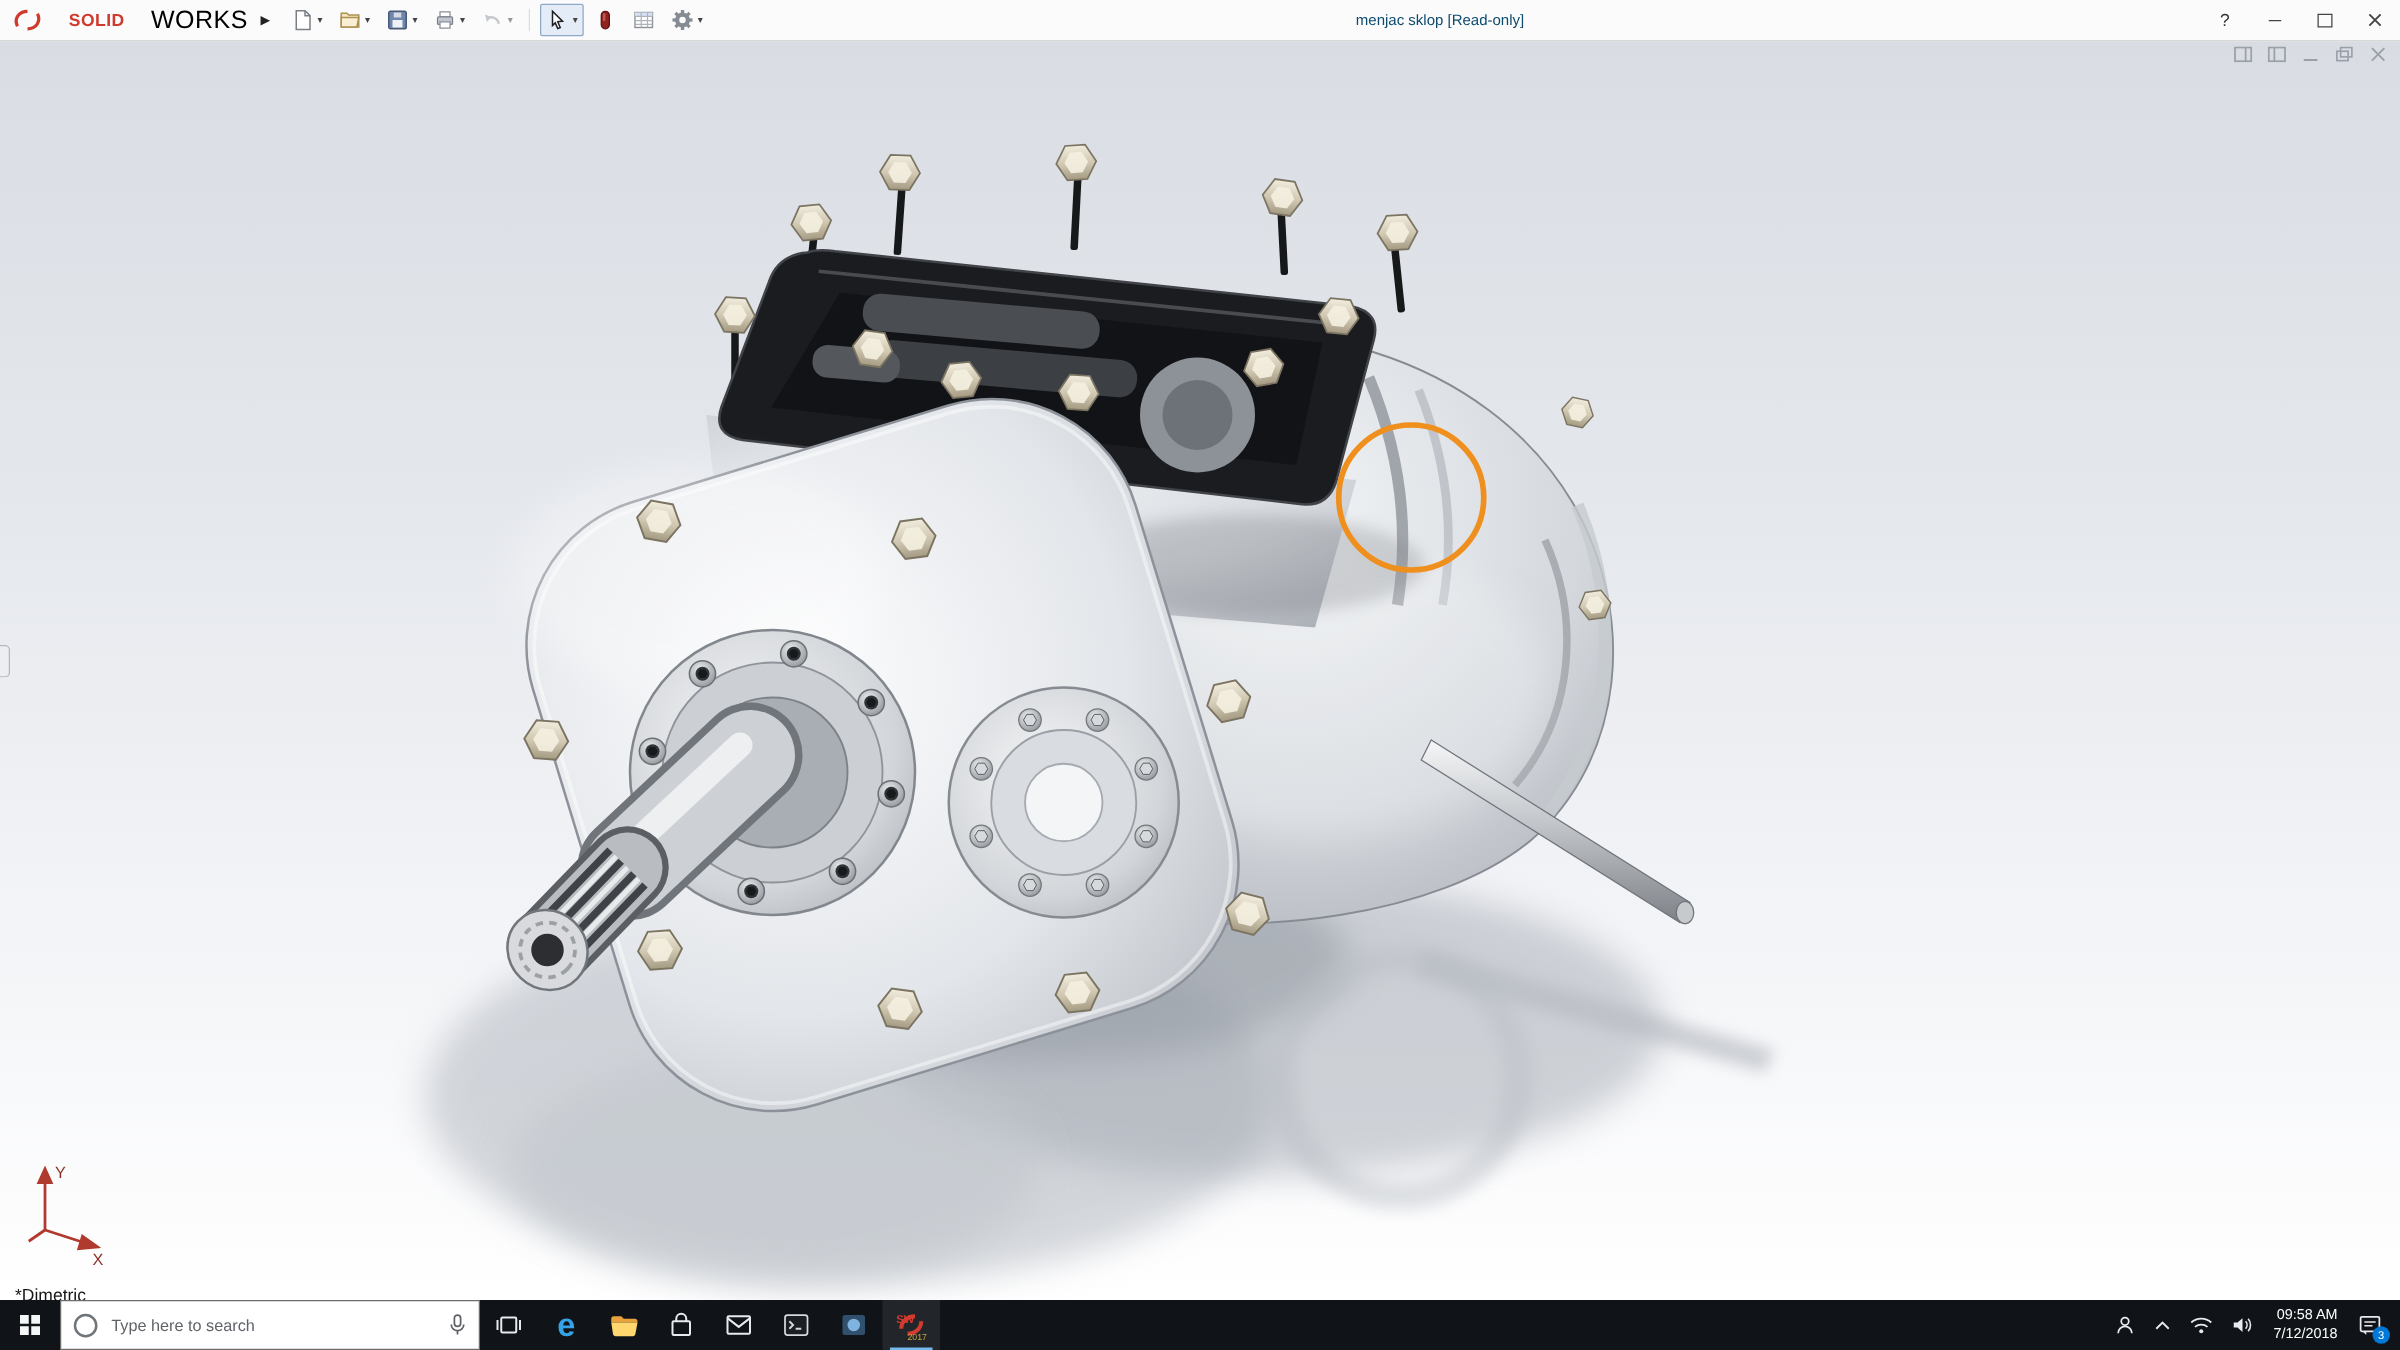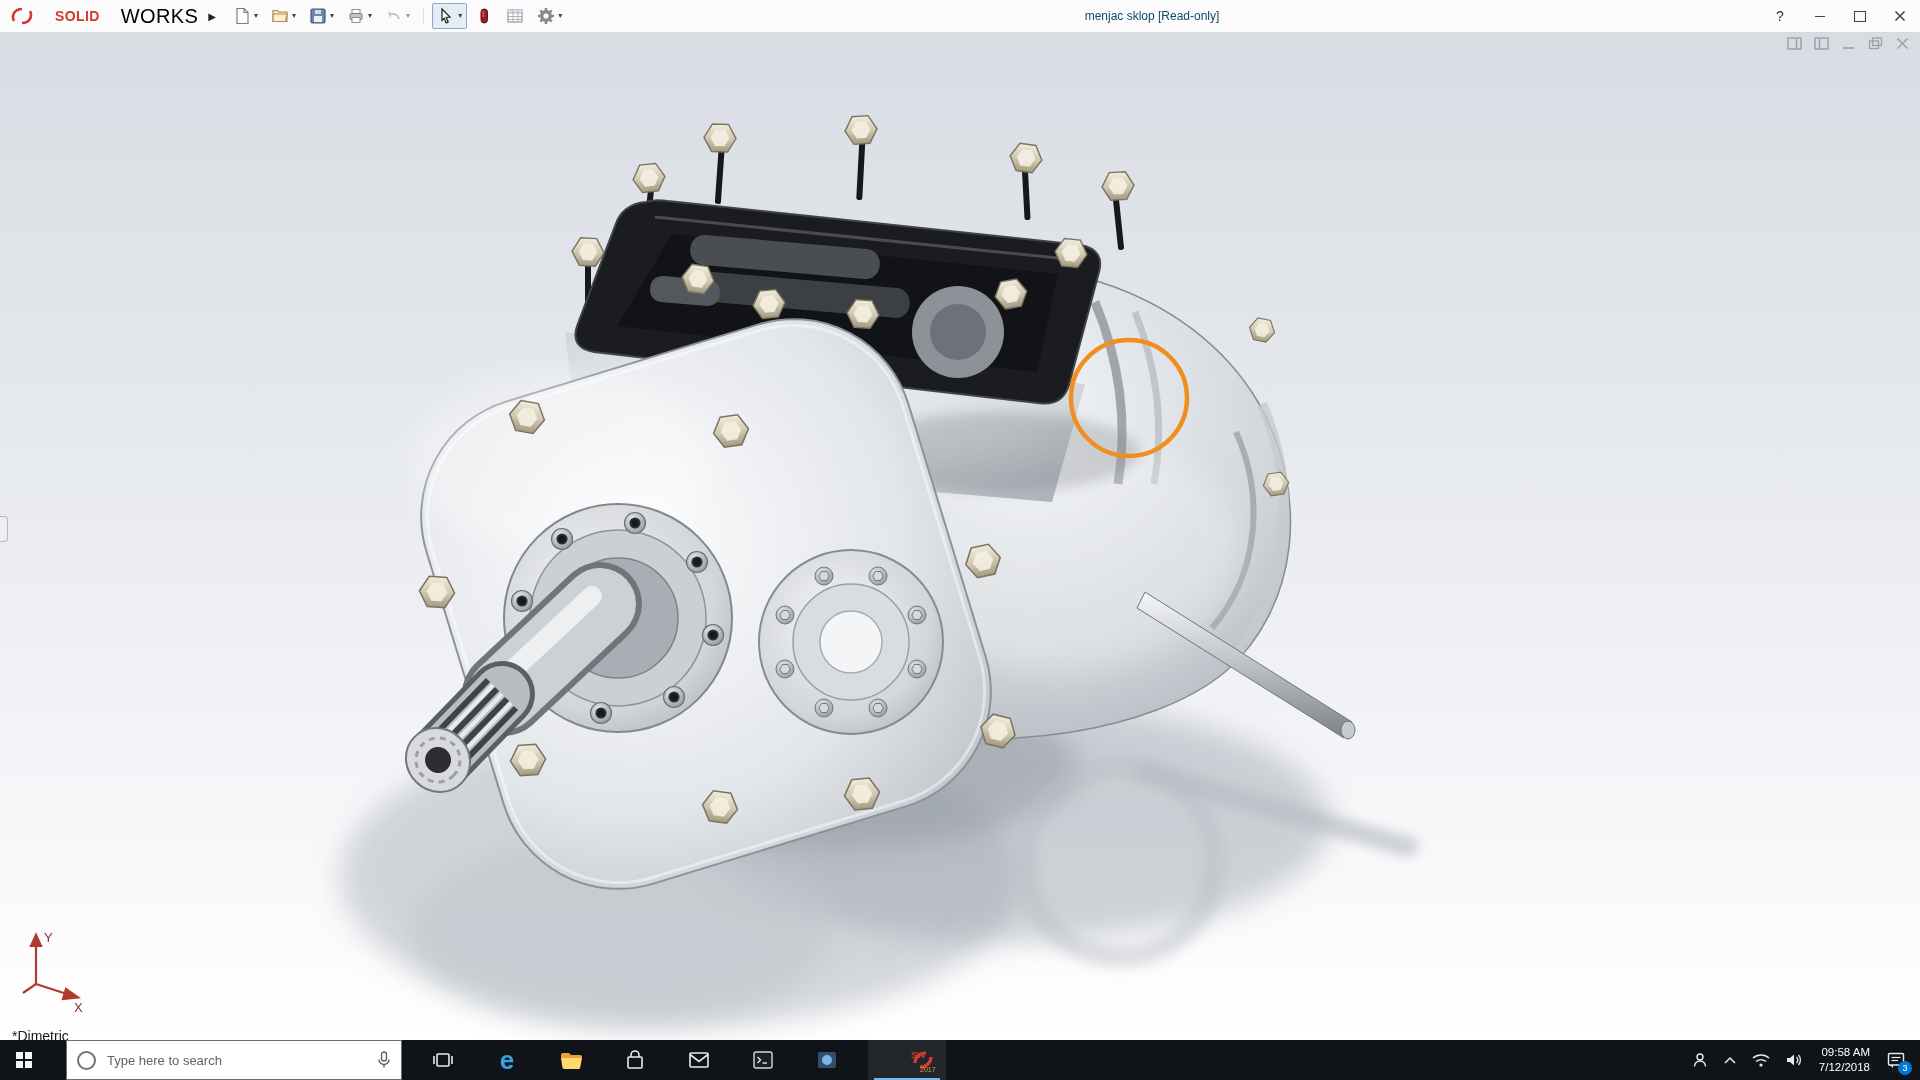--- a/index.html
+++ b/index.html
@@ -31,32 +31,32 @@
   .child-ctrls{position:absolute;top:5px;right:10px;display:flex;gap:12px;z-index:5;}
   .child-ctrls svg{display:block;}
   .scene{position:absolute;inset:0;width:100%;height:100%;}
   .view-label{position:absolute;left:12px;bottom:-4px;font-size:14px;color:#161616;z-index:4;}
   .triad{position:absolute;left:12px;bottom:26px;z-index:4;}
   .left-tab{position:absolute;left:0;top:48%;width:7px;height:24px;background:#eceef1;
     border:1px solid #b4b8bf;border-left:none;border-radius:0 4px 4px 0;z-index:4;}
 
   
   .taskbar{position:absolute;bottom:0;left:0;right:0;height:40px;background:#101418;
-    display:flex;align-items:stretch;z-index:40;color:#fff;gap:18px;}
+    display:flex;align-items:stretch;z-index:40;color:#fff;}
   .tstart{width:48px;display:flex;align-items:center;justify-content:center;}
   .winlogo{display:grid;grid-template-columns:7px 7px;grid-template-rows:7px 7px;gap:1.5px;}
   .winlogo span{background:#f5f6f7;display:block;}
   .tsearch{width:336px;background:#fff;border:1px solid #6d6d6d;box-sizing:border-box;
     display:flex;align-items:center;gap:9px;padding:0 10px;}
   .cortana{width:15px;height:15px;border:2px solid #70757a;border-radius:50%;flex:none;}
   .tsearch input{border:none;outline:none;flex:1;font-size:13px;color:#111;background:transparent;
     font-family:"Liberation Sans",sans-serif;}
   .tsearch input::placeholder{color:#5f6368;opacity:1;}
   .ticon{width:46px;display:flex;align-items:center;justify-content:center;position:relative;}
-  .ticon.active{background:rgba(255,255,255,.08);padding-left:32px;}
+  .ticon.active{background:rgba(255,255,255,.08);}
   .ticon.active::after{content:"";position:absolute;left:6px;right:6px;bottom:0;height:2px;background:#76b9ed;}
   .edge-e{color:#35a3e8;font-size:26px;font-weight:bold;line-height:1;}
   .tray{margin-left:auto;display:flex;align-items:center;}
   .titem{padding:0 7px;height:40px;display:flex;align-items:center;position:relative;}
   .clock{text-align:right;font-size:11.5px;line-height:1.3;padding:0 9px;color:#fff;}
   .badge{position:absolute;right:1px;bottom:5px;background:#0078d7;color:#fff;border-radius:50%;
     width:14px;height:14px;font-size:9px;display:flex;align-items:center;justify-content:center;}
   .showdesk{width:6px;border-left:1px solid #3a3f44;}
 </style>
 </head>

